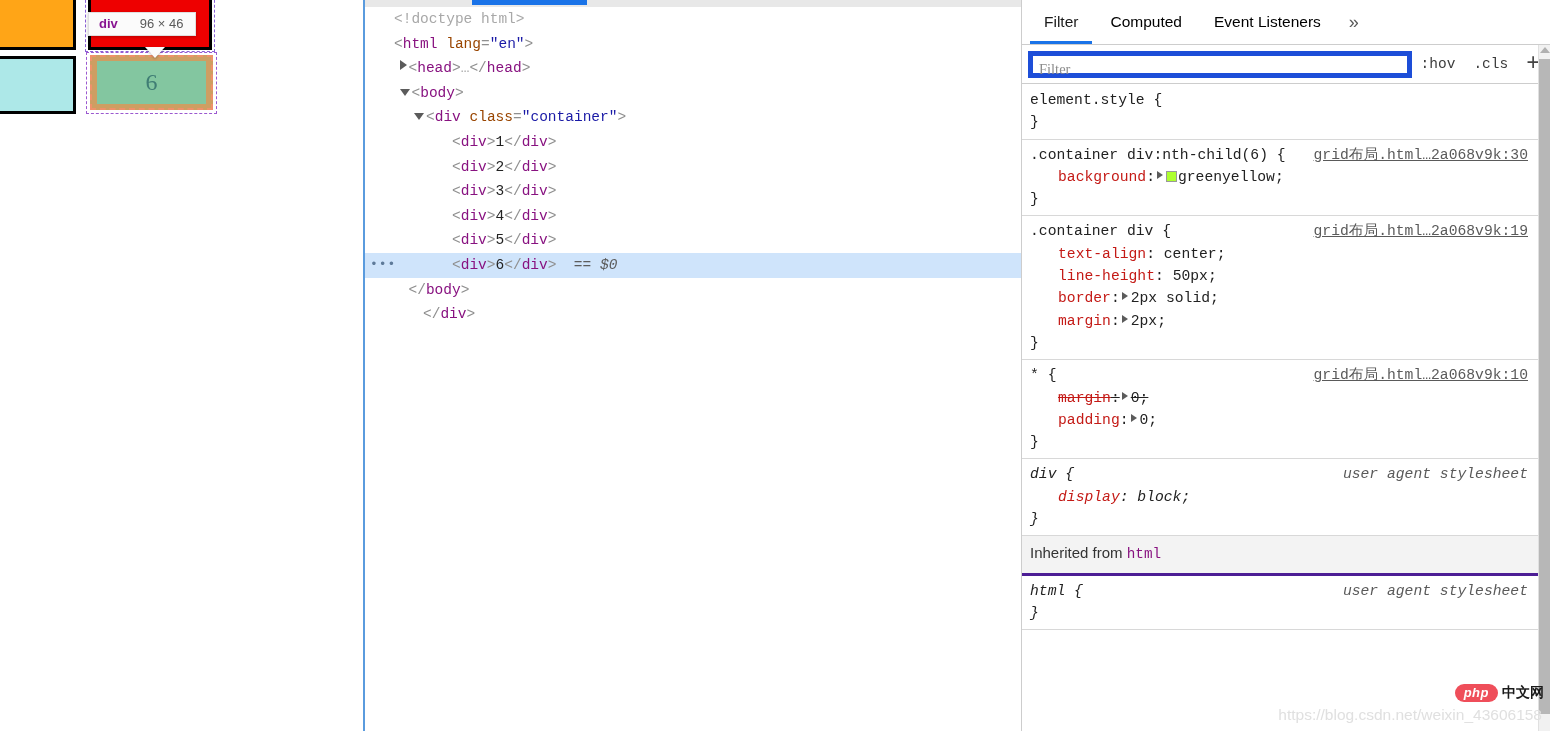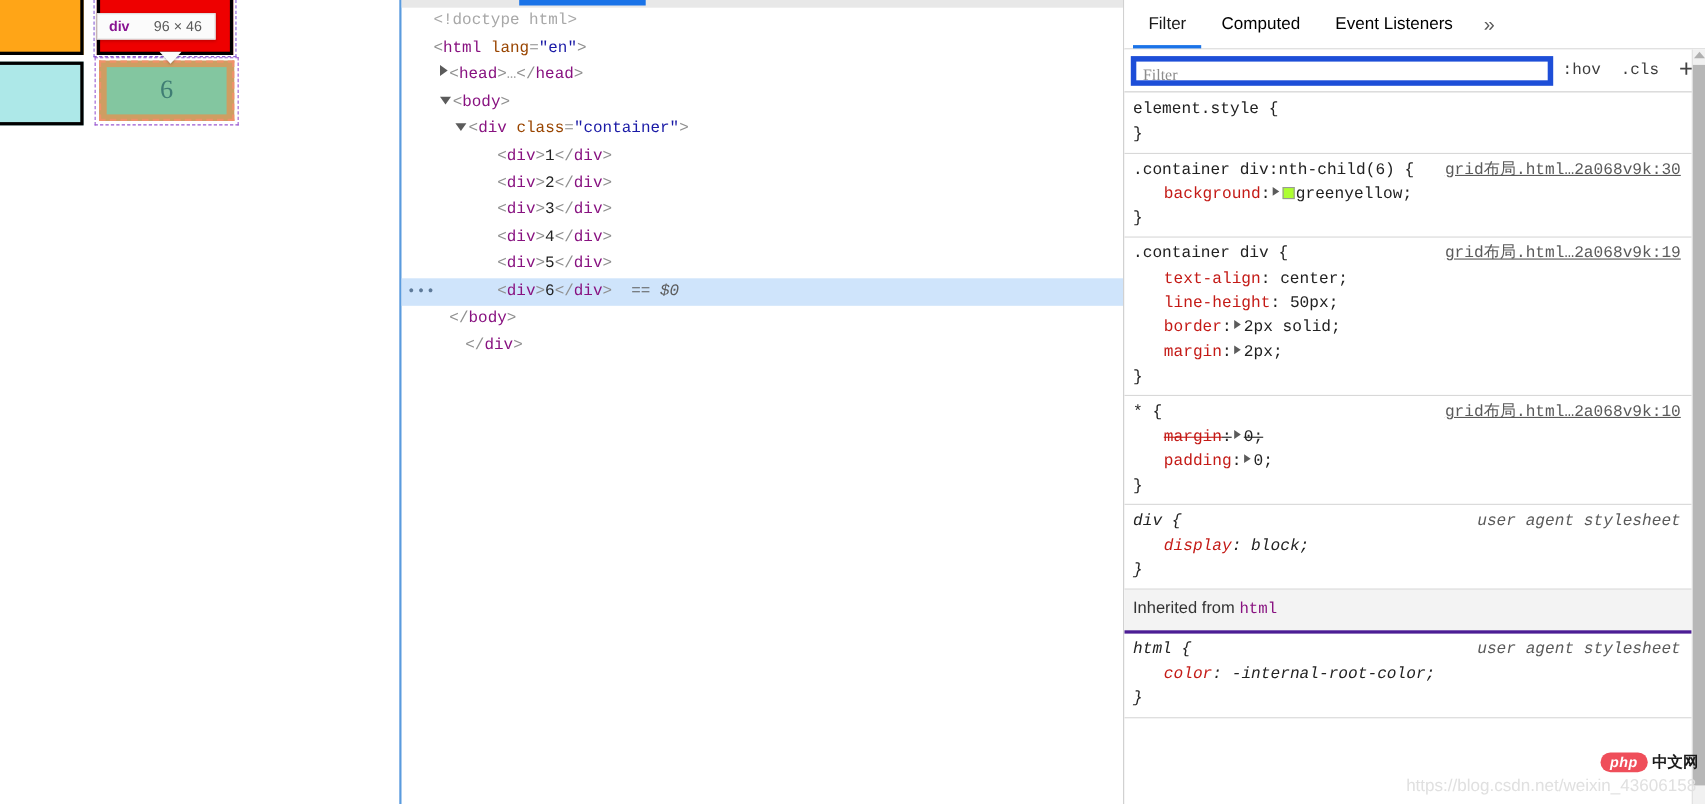--- a/index.html
+++ b/index.html
@@ -346,21 +346,20 @@
           <div class="sel">}</div>
         </div>
         <div class="rule ua">
           <div class="rule-head"><span class="sel">div {</span><span class="src noline">user agent stylesheet</span></div>
           <div class="decl"><span class="prop">display</span><span class="val">:</span><span> </span><span class="val">block;</span></div>
           <div class="sel">}</div>
         </div>
         <div class="inherit-head"><span>Inherited from</span> <span class="mono">html</span></div>
         <div class="rule ua">
           <div class="rule-head"><span class="sel">html {</span><span class="src noline">user agent stylesheet</span></div>
-          <div class="decl"><span class="prop">color</span><span class="val">:</span><span> </span><span class="val">-internal-root-color;</span></div>
           <div class="sel">}</div>
         </div>
       </div>
 
     <div id="sb-track">
       <div id="sb-up"></div>
       <div id="sb-thumb"></div>
     </div>
   </div>
 

